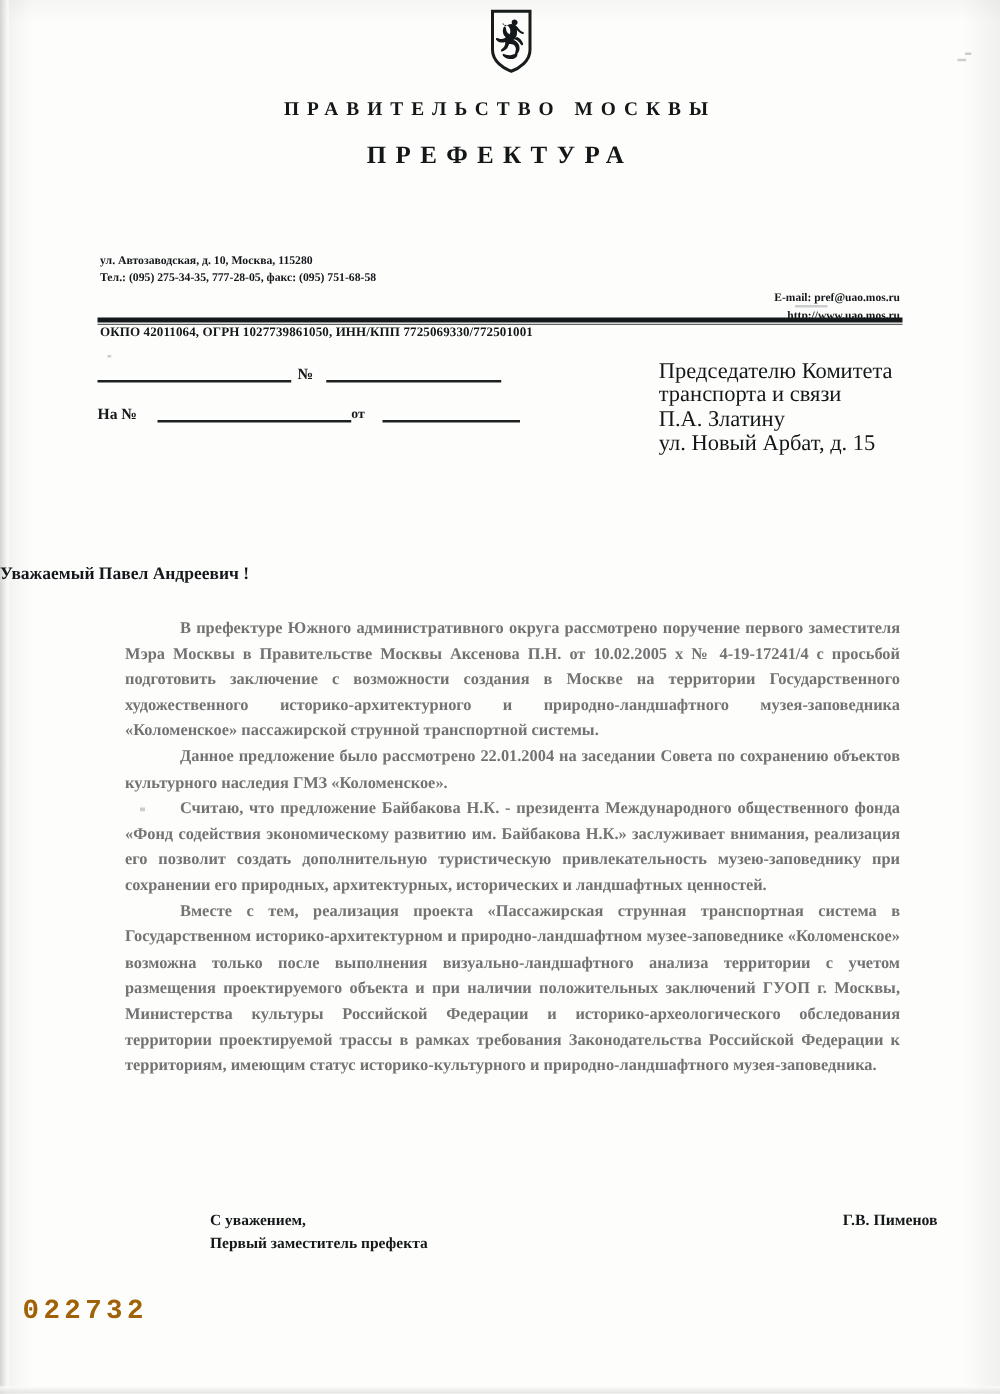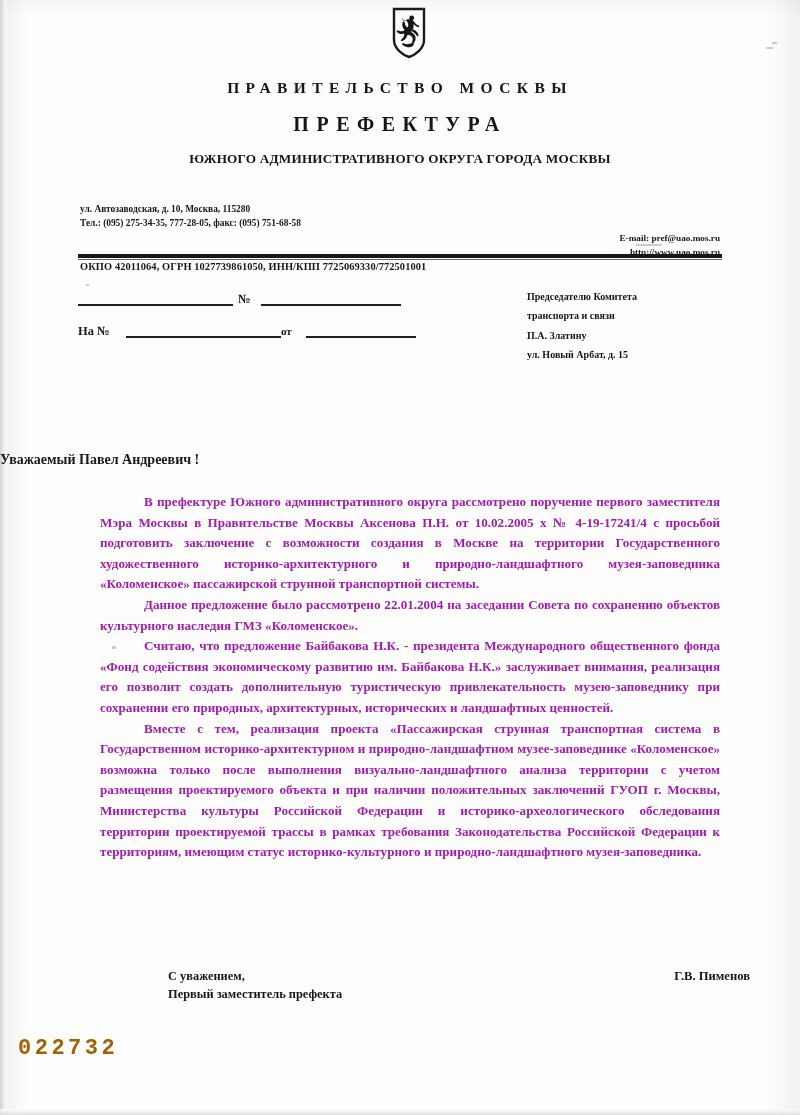--- a/index.html
+++ b/index.html
@@ -50,29 +50,29 @@
   #nl1{left:0;top:15px;width:155px;}
   #nl2{left:183px;top:15px;width:140px;}
   #nl3{left:48px;top:47px;width:155px;}
   #nl4{left:228px;top:47px;width:110px;}
   #lbl-no{position:absolute;left:160px;top:3px;}
   #lbl-nano{position:absolute;left:0px;top:35px;}
   #lbl-ot{position:absolute;left:203px;top:36px;font-size:11px;}
 
   
   #addressee{position:absolute;left:527px;top:287px;width:265px;
-    font-size:10px;line-height:19.4px;font-weight:bold;color:#131617;}
+    font-size:18px;line-height:19.4px;font-weight:normal;color:#131617;}
 
   
   #salutation{position:absolute;left:0;top:452px;width:800px;
     font-size:14px;font-weight:bold;}
 
   
   #body{position:absolute;left:100px;top:492px;width:620px;
-    font-size:13.1px;line-height:20.6px;font-weight:bold;text-align:justify;color:#a21caf;}
+    font-size:13.1px;line-height:20.6px;font-weight:bold;text-align:justify;color:#737373;}
   #body p{margin:0;text-indent:44px;}
 
   
   #sig{position:absolute;left:168px;top:968px;width:600px;font-size:12.4px;
     line-height:17.5px;font-weight:bold;}
   #sig .closing{display:block;}
   #sig .post{display:block;}
   #sig-name{position:absolute;right:18px;top:0;font-size:12.6px;font-weight:bold;}
 
   
@@ -97,21 +97,20 @@
         <path d="M20.5 8.5c1.6 0 2.6 1.1 2.6 2.4 0 1.3-1 2.2-2.4 2.2-1.4 0-2.4-.9-2.4-2.2 0-1.4 1-2.4 2.2-2.4z"></path>
         <path d="M13 14c2.2-1.6 5-2.2 7.6-1.3 1.7.6 2.4 1.9 3.4 3.2.9 1.2 2 2.1 3.4 2.6.7.3 1 .9.5 1.4-.5.5-1.3.3-2-.1-1.3-.7-2.4-1.6-3.4-2.7.2 1.4.2 2.8-.2 4.2-.4 1.5-1.3 2.7-2.5 3.6 1.6.5 3 1.5 3.9 3 .9 1.5 1.1 3.2.8 4.8-.2 1.2-.8 2.3-1.7 3.1-.7.7-1.8.3-1.7-.6.1-1 .6-1.9.6-2.9 0-1.6-.9-3-2.3-3.7-1-.5-2.1-.6-3.2-.4-.3 1.6-1.1 3.1-2.3 4.2-.9.8-2 1.4-3.1 1.7-.9.2-1.4-.8-.8-1.4.9-.9 1.9-1.6 2.5-2.7.6-1 .8-2.2.7-3.4-1.4.5-2.9.6-4.3.2-1.2-.3-2.3-1-3-2-.5-.7.1-1.6.9-1.4 1.1.3 2.1.8 3.3.8 1.3.1 2.6-.4 3.5-1.3-1.1-1-1.9-2.4-2.2-3.9-.3-1.4-.1-2.9.5-4.2.4-.9 1.6-.8 1.8.2.2 1.1.2 2.2.7 3.2.5 1 1.4 1.8 2.4 2.2.5-1.2.6-2.6.3-3.9-.3-1.3-1.1-2.4-2.2-3.1-.9-.5-1.9-.7-2.9-.6-.9.1-1.3-1-.6-1.5z"></path>
         <path d="M22.8 22.5c2.3 1.1 4 3.1 4.7 5.5.3 1.1-1.1 1.7-1.7.8-.9-1.4-1.9-2.7-3.3-3.6-.9-.6-1.9-1-3-1.1.9-.6 2.2-1.1 3.3-1.6z"></path>
         <path d="M11.5 36c1.8.9 3.8 1.3 5.8 1.1 2-.2 3.9-1 5.4-2.3.6 1.3.3 2.9-.7 3.9-1.2 1.2-3 1.6-4.7 1.5-2.2-.1-4.3-1-5.8-2.5-.5-.5-.5-1.3 0-1.7z"></path>
       </g>
     </svg>
   </div>
 
   <div class="lh" id="lh-gov">ПРАВИТЕЛЬСТВО МОСКВЫ</div>
   <div class="lh" id="lh-pref">ПРЕФЕКТУРА</div>
-  <div class="lh" id="lh-okrug">ЮЖНОГО АДМИНИСТРАТИВНОГО ОКРУГА ГОРОДА МОСКВЫ</div>
 
   <div id="contacts">
     <div class="left">
       <div>ул. Автозаводская, д. 10, Москва, 115280</div>
       <div>Тел.: (095) 275-34-35, 777-28-05, факс: (095) 751-68-58</div>
     </div>
     <div class="right">
       <div>E-mail: pref@uao.mos.ru</div>
       <div>http://www.uao.mos.ru</div>
     </div>

